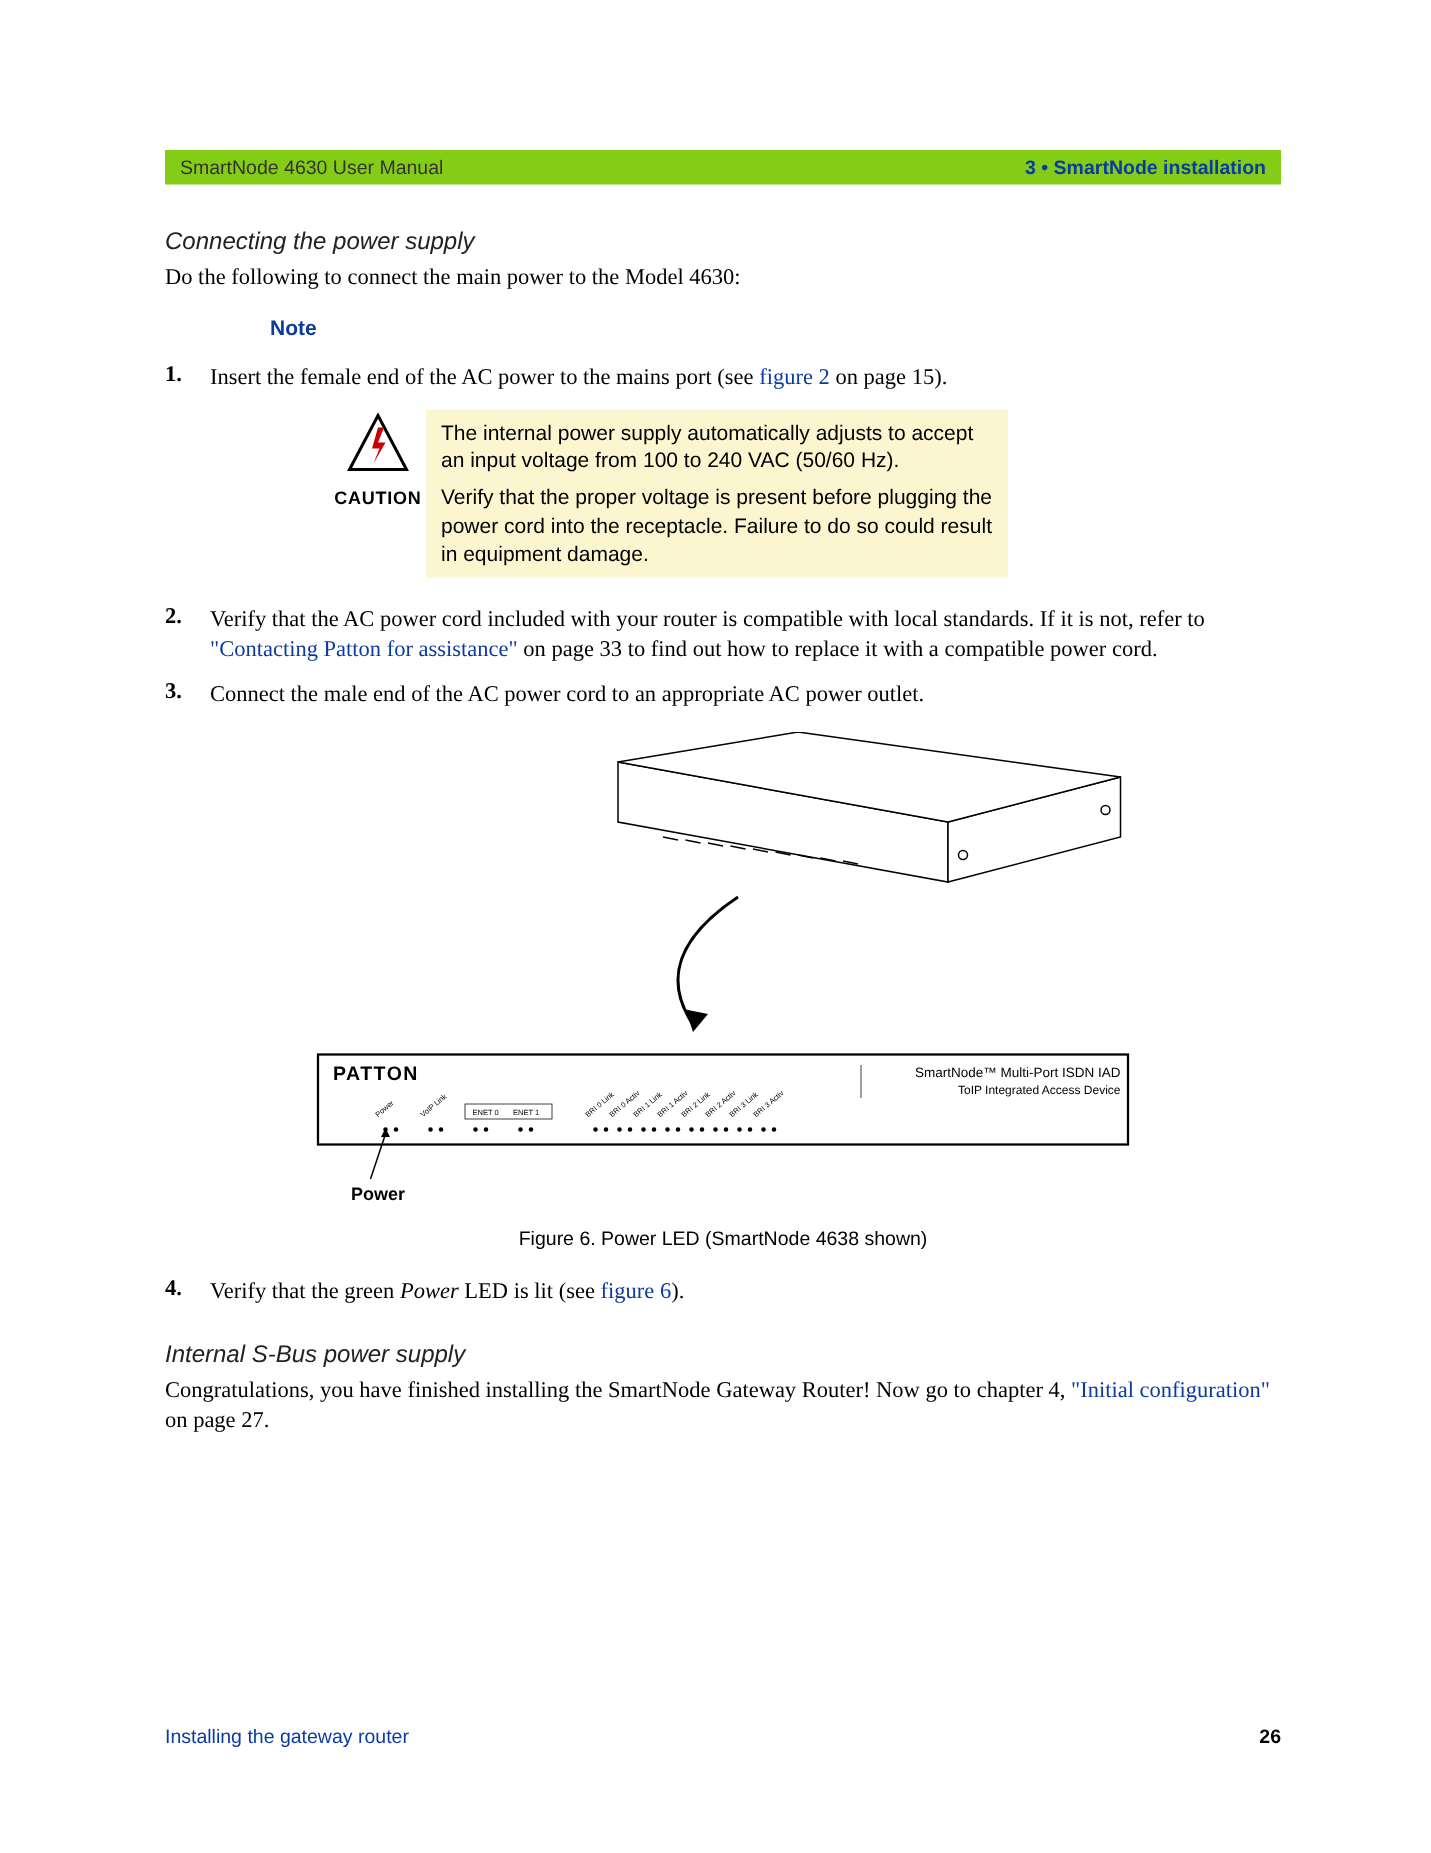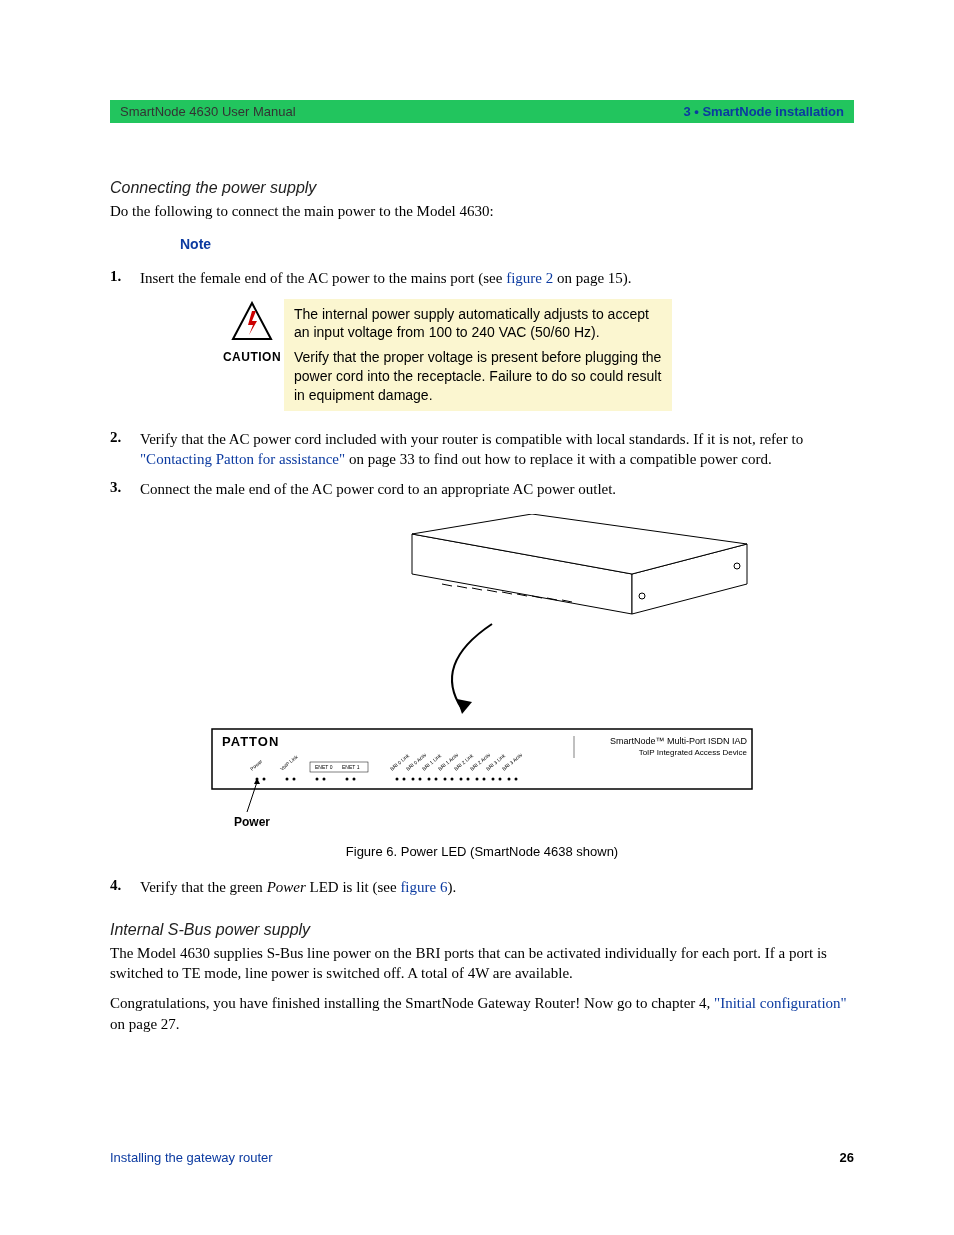--- a/index.html
+++ b/index.html
@@ -8,26 +8,26 @@
     width: 954px;
     height: 1235px;
     background: #fff;
     color: #000;
     position: relative;
   }
   .page {
     padding: 100px 100px 40px 110px;
   }
   .header-bar {
-    background: #22c55e;
+    background: #84cc16;
     display: flex;
     justify-content: space-between;
     align-items: center;
     padding: 4px 10px;
-    margin-bottom: 56px;
+    margin-bottom: 30px;
     font-family: Arial, Helvetica, sans-serif;
     font-size: 13px;
   }
   .header-left { color: #333; }
   .header-right { color: #0b3aa0; font-weight: bold; }
   .section-italic {
     font-style: italic;
     font-family: Arial, Helvetica, sans-serif;
     font-size: 16px;
     margin-bottom: 4px;
@@ -274,21 +274,20 @@
   <div class="ol-item">
     <div class="ol-num">4.</div>
     <div class="ol-content">
       <span>Verify that the green </span><span class="power-italic">Power</span><span> LED is lit (see </span><span class="link">figure 6</span><span>).</span>
     </div>
   </div>
 
   <div style="height:14px"></div>
 
   <div class="section-italic">Internal S-Bus power supply</div>
-  <div class="body-text">The Model 4630 supplies S-Bus line power on the BRI ports that can be activated individually for each port. If a port is switched to TE mode, line power is switched off. A total of 4W are available.</div>
   <div class="body-text">
     <span>Congratulations, you have finished installing the SmartNode Gateway Router! Now go to chapter 4, </span><span class="link">"Initial configuration"</span><span> on page 27.</span>
   </div>
 
 </div>
 
 <div class="footer">
   <span class="footer-left">Installing the gateway router</span>
   <span class="footer-right">26</span>
 </div>

